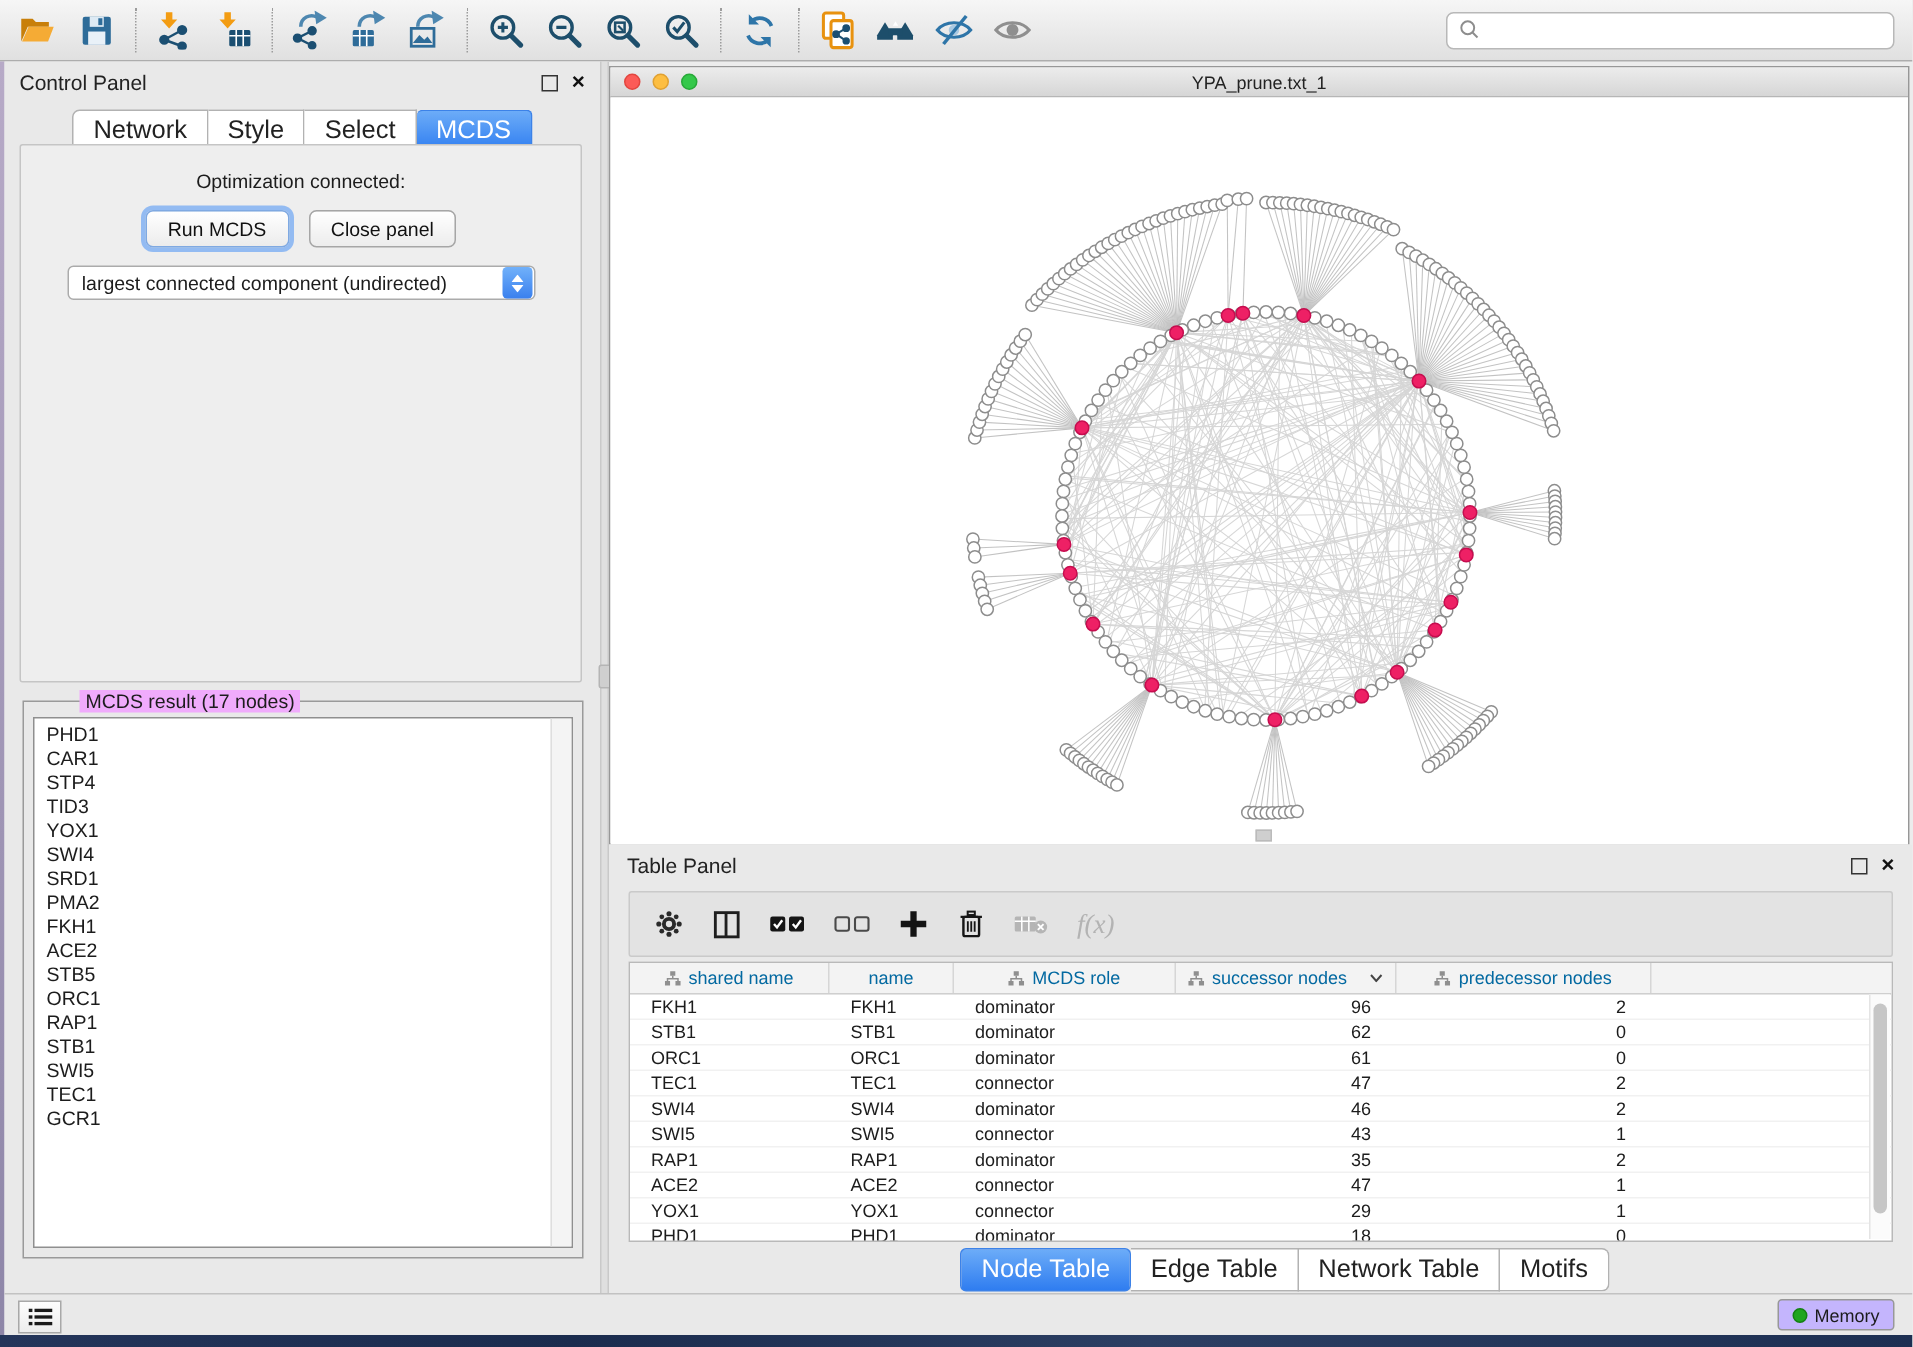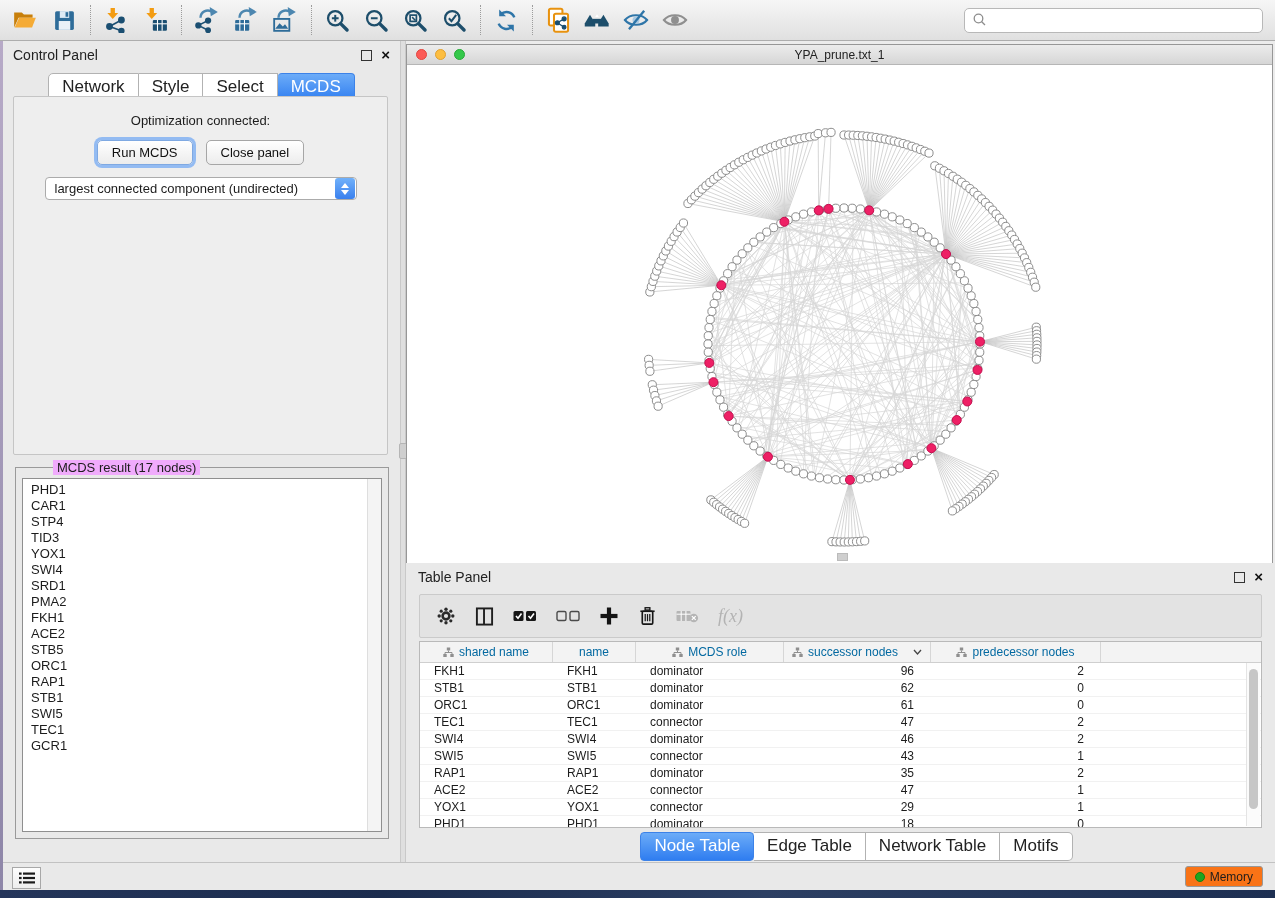--- a/index.html
+++ b/index.html
@@ -84,21 +84,21 @@
   .td.num{text-align:right;padding-left:0;padding-right:17px;}
   .td.fill{flex:1;}
   #table-scroll{position:absolute;right:1px;top:21px;bottom:1px;width:13px;background:#fbfbfb;border-left:1px solid #e4e4e4;}
   #table-thumb{position:absolute;left:2px;top:6px;width:9px;height:140px;background:#c6c6c6;border-radius:5px;}
   #table-tabs-row{position:absolute;left:16px;top:269px;width:100%;display:flex;justify-content:center;}
   
   #status-bar{position:absolute;left:3px;top:862px;width:1272px;height:28px;box-sizing:border-box;
     background:#e9e9e9;border-top:1px solid #c2c2c2;}
   #list-button{position:absolute;left:9px;top:4px;width:27px;height:20px;background:linear-gradient(#fdfdfd,#ededed);
     border:1px solid #a8a8a8;display:flex;align-items:center;justify-content:center;}
-  #memory-button{position:absolute;right:12px;top:3px;height:21px;box-sizing:border-box;background:#f97316;
+  #memory-button{position:absolute;right:12px;top:3px;height:21px;box-sizing:border-box;background:#c4b5fd;
     border:1px solid #989898;border-radius:3px;display:flex;align-items:center;gap:5px;padding:0 9px;font-size:12px;}
   #memory-dot{width:10px;height:10px;border-radius:50%;background:#1fa51f;border:1px solid #148014;box-sizing:border-box;}
 </style>
 </head>
 <body>
 
 <div id="toolbar">
   <span class="tbi">
     <svg width="26" height="26" viewBox="0 0 24 24">
         <path d="M2 19V5h7l2 2h8v3H6z" fill="#c87f0a"></path>

